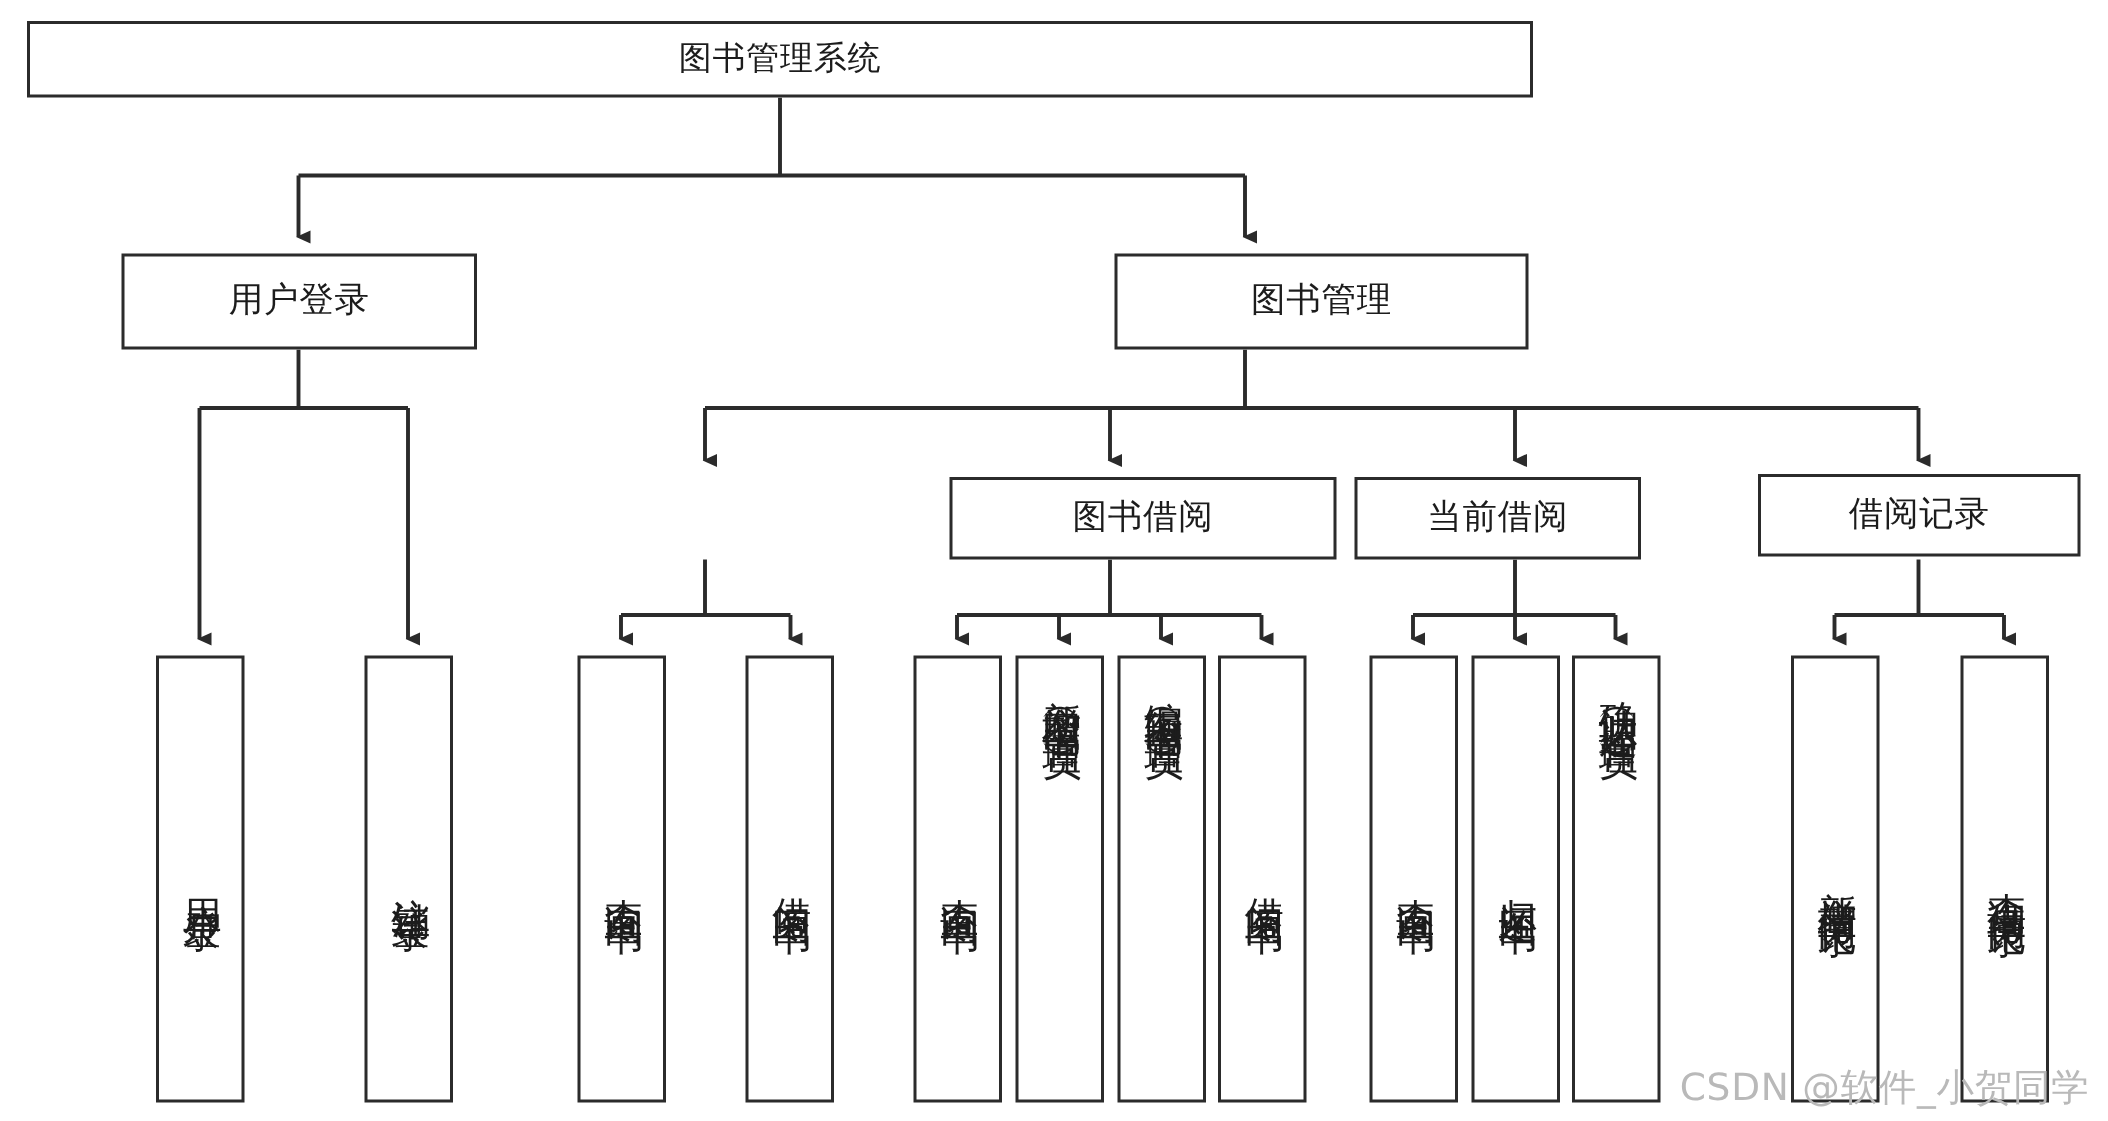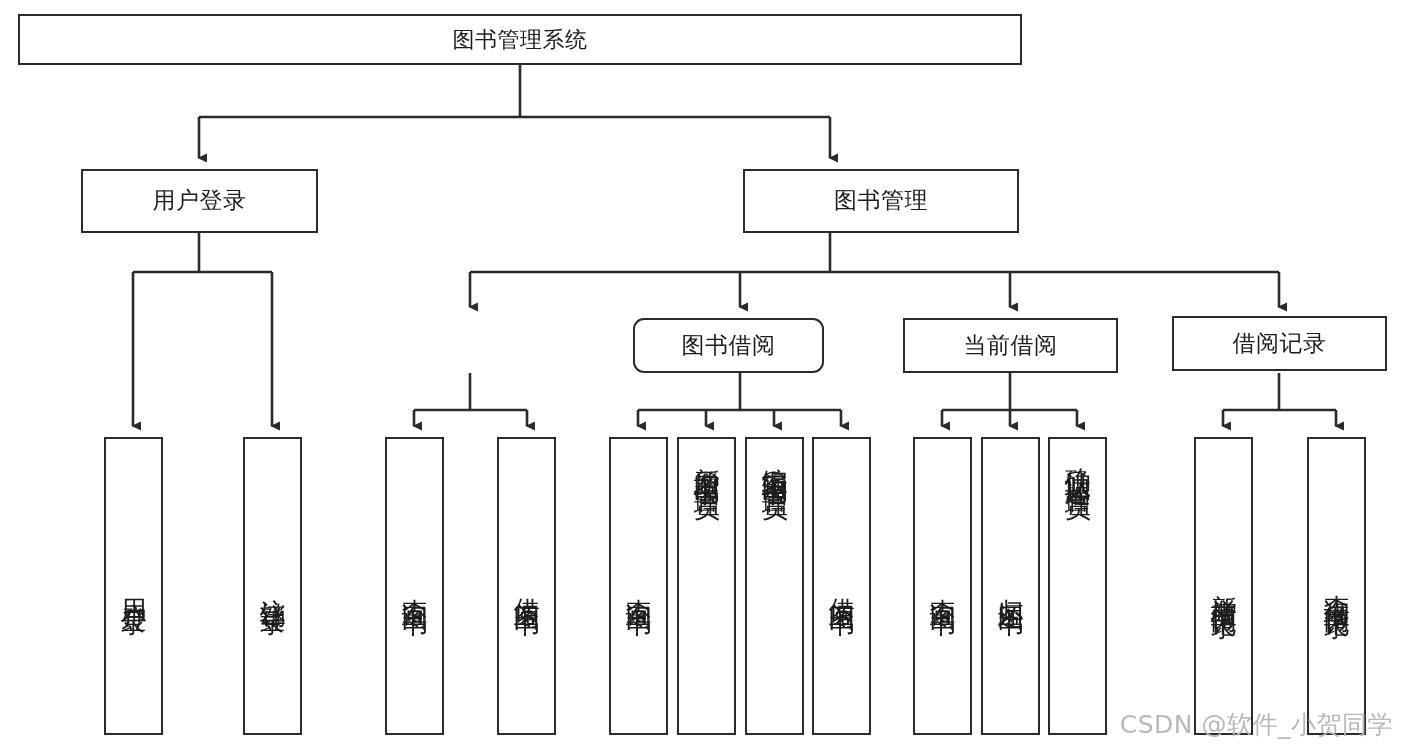--- a/index.html
+++ b/index.html
@@ -117,24 +117,24 @@
     <span class="lbl">图书管理系统</span>
   </div>
 
   <div class="node h-node" style="left:81px;top:169px;width:237px;height:64px;">
     <span class="lbl">用户登录</span>
   </div>
   <div class="node h-node" style="left:711px;top:169px;width:276px;height:64px;margin-left:32px;">
     <span class="lbl">图书管理</span>
   </div>
 
-  <div class="node h-node" style="left:633px;top:318px;width:191px;height:55px;border-radius:11px;">
+  <div class="node h-node" style="left:633px;top:318px;width:258px;height:55px;">
     <span class="lbl">图书借阅</span>
   </div>
-  <div class="node h-node" style="left:903px;top:318px;width:215px;height:55px;">
+  <div class="node h-node" style="left:903px;top:318px;width:191px;height:55px;">
     <span class="lbl">当前借阅</span>
   </div>
   <div class="node h-node" style="left:1172px;top:316px;width:215px;height:55px;">
     <span class="lbl">借阅记录</span>
   </div>
 
   <div class="node leaf leaf-center" style="left:104px;top:437px;width:59px;height:298px;">
     <span class="lbl">用户登录</span>
   </div>
   <div class="node leaf leaf-center" style="left:243px;top:437px;width:59px;height:298px;">

